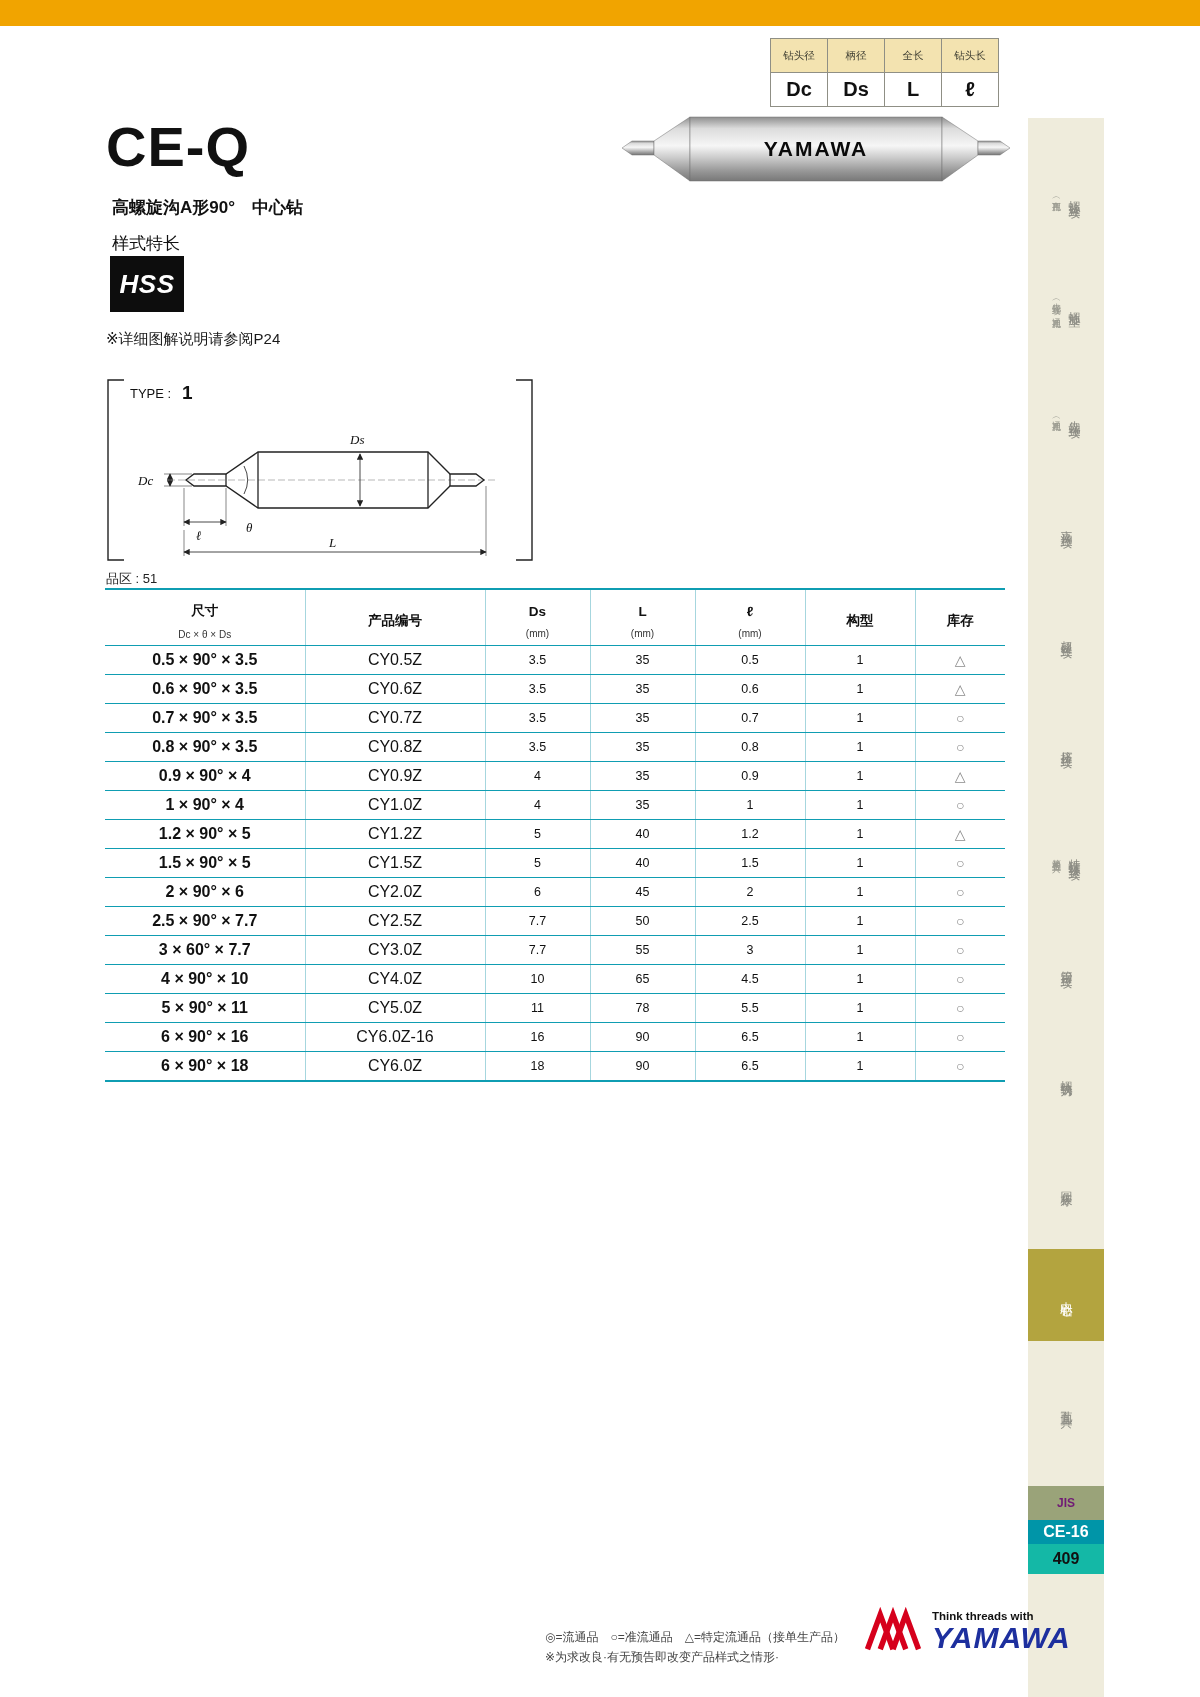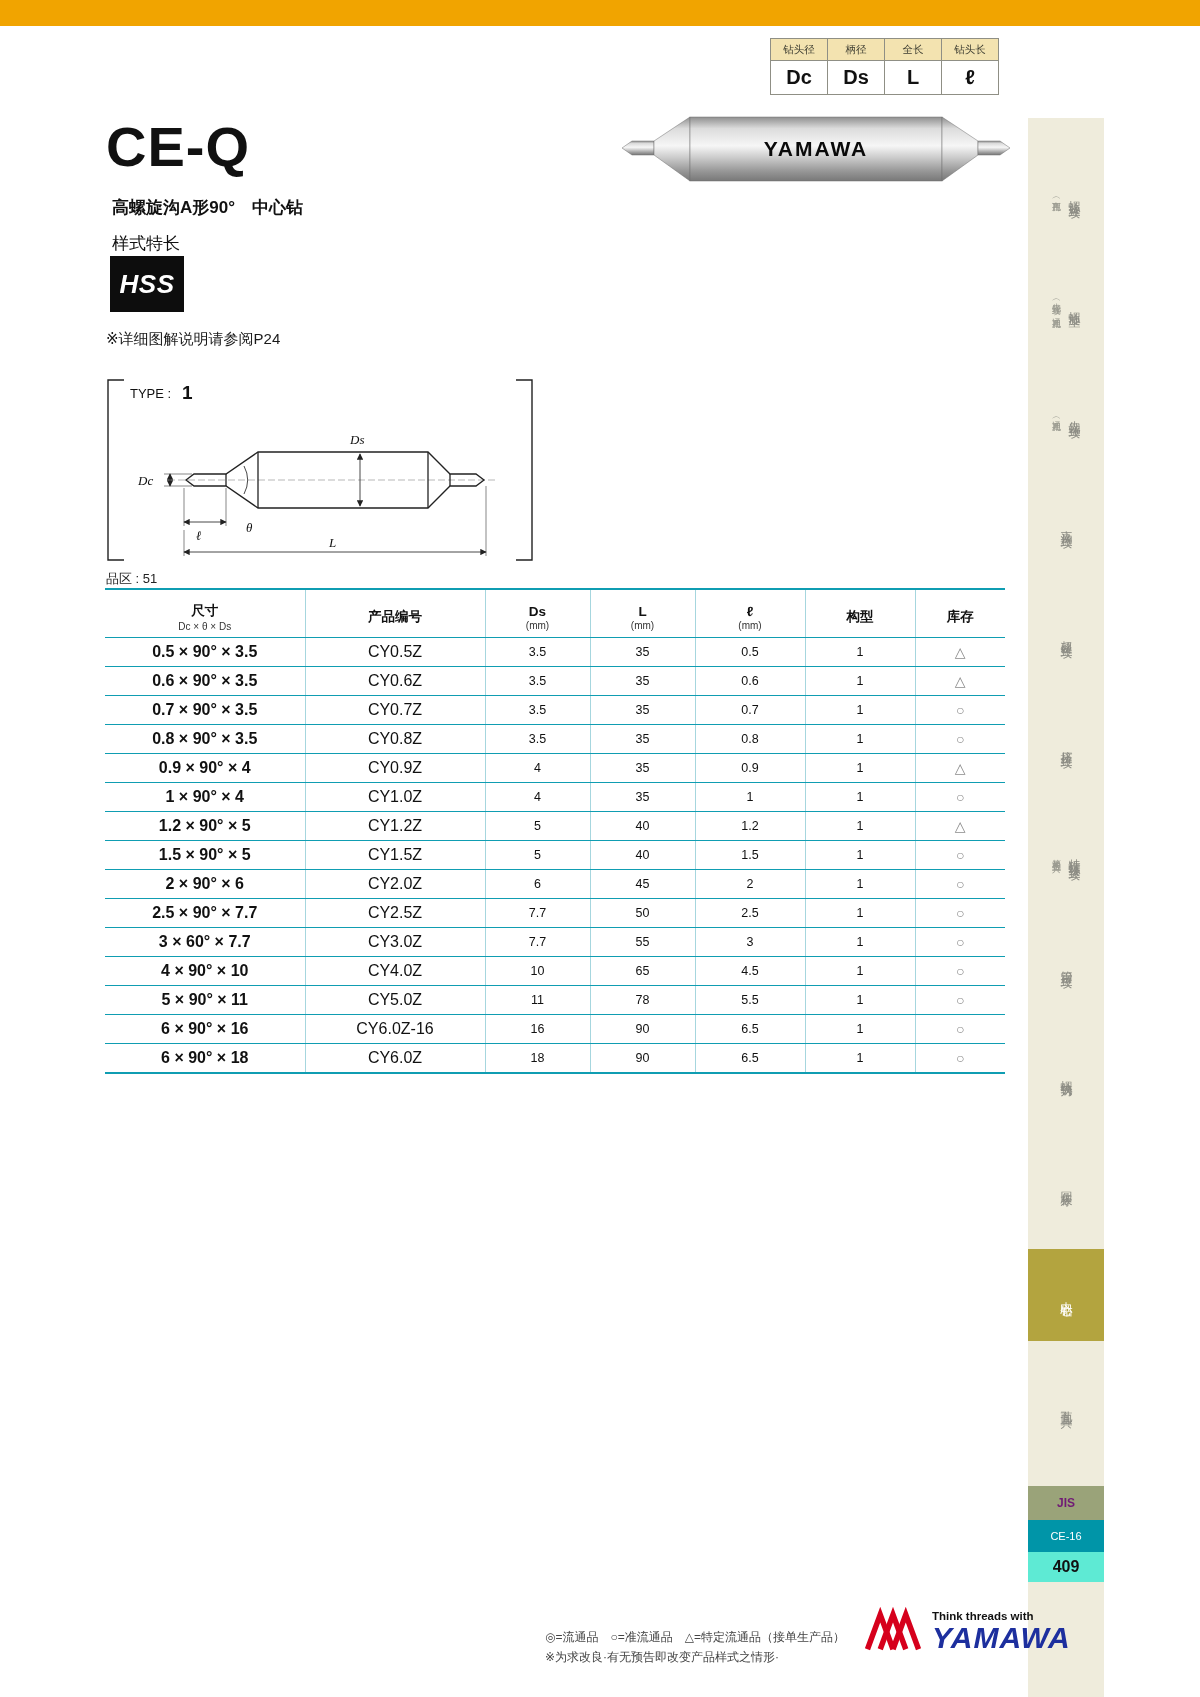--- a/index.html
+++ b/index.html
@@ -6,21 +6,21 @@
   html,body { background:#ffffff; }
   .page {
     position:relative; width:1200px; height:1697px; background:#fff;
     font-family:"Liberation Sans","DejaVu Sans",sans-serif; color:#111; overflow:hidden;
   }
   
   .topbar { position:absolute; left:0; top:0; width:1200px; height:26px; background:#f1a400; }
 
   
   .dim-legend { position:absolute; left:770px; top:38px; border-collapse:collapse; table-layout:fixed; }
-  .dim-legend th { width:57px; height:22px; background:#f3e3b0; border:1px solid #8f8f85;
+  .dim-legend th { width:57px; height:34px; background:#f3e3b0; border:1px solid #8f8f85;
                    font-size:10.5px; font-weight:normal; color:#3c3c30; text-align:center; }
   .dim-legend td { width:57px; height:34px; background:#fff; border:1px solid #8f8f85;
                    font-size:20px; font-weight:bold; text-align:center; }
 
   
   .photo { position:absolute; left:618px; top:110px; width:396px; height:78px; }
 
   
   .product-title { position:absolute; left:106px; top:114px; font-size:56px; font-weight:bold; letter-spacing:1px; }
   .subtitle { position:absolute; left:112px; top:196px; font-size:17px; font-weight:bold; }
@@ -47,21 +47,21 @@
   .table-wrap { position:absolute; left:105px; top:588px; }
   .data-table { border-collapse:collapse; table-layout:fixed; width:900px; }
   .data-table col.c1{width:200px} .data-table col.c2{width:180px} .data-table col.c3{width:105px}
   .data-table col.c4{width:105px} .data-table col.c5{width:110px} .data-table col.c6{width:110px}
   .data-table col.c7{width:90px}
   .data-table th { border-top:2px solid #0f9db2; border-bottom:1px solid #0f9db2;
                    font-size:13.5px; font-weight:bold; padding:12px 0 5px; vertical-align:middle; }
   .data-table th + th, .data-table td + td { border-left:1px solid #a6d6de; }
   .data-table td { border-bottom:1px solid #0f9db2; text-align:center; padding:5px 0; font-size:12.5px; }
   .data-table tbody tr:last-child td { border-bottom:2px solid #0f9db2; }
-  .h-sub { font-size:10px; font-weight:normal; color:#333; margin-top:1px; }
+  .h-sub { font-size:10px; font-weight:normal; color:#333; margin-top:9px; }
   td.c-size { font-size:16px; font-weight:bold; }
   td.c-code { font-size:16px; }
   td.c-stock { font-size:14px; color:#8b8b8b; }
 
   
   .sidebar { position:absolute; left:1028px; top:118px; width:76px; height:1579px;
              background:#efecdc; display:flex; flex-direction:column; padding-top:22px; }
   .side-slot { height:110px; display:flex; align-items:center; justify-content:center; flex:0 0 auto; }
   .side-tab { display:flex; flex-direction:row-reverse; align-items:center; justify-content:center; gap:3px; }
   .tab-main { writing-mode:vertical-rl; text-orientation:upright; font-size:12px; color:#8b8b83; letter-spacing:2px; }
@@ -69,23 +69,23 @@
   .tab-sub:empty { display:none; }
   .side-slot.active { padding:9px 0; }
   .side-slot.active .side-tab { background:#b3a43f; width:100%; height:100%;
                                 display:flex; align-items:center; justify-content:center; }
   .side-slot.active .tab-main { color:#fff; }
 
   
   .jis-block { position:absolute; left:1028px; top:1486px; width:76px; background:#fff; }
   .jis-label { height:34px; background:#9aa379; color:#701a75; font-size:12px; font-weight:bold;
                display:flex; align-items:center; justify-content:center; }
-  .jis-code  { height:32px; background:#0095a8; color:#fff; font-size:11px; font-weight:normal;
+  .jis-code  { height:24px; background:#0095a8; color:#fff; font-size:16px; font-weight:bold;
                display:flex; align-items:center; justify-content:center; }
-  .jis-page  { height:30px; background:#5eead4; color:#111; font-size:16px; font-weight:bold;
+  .jis-page  { height:30px; background:#14b8a6; color:#111; font-size:16px; font-weight:bold;
                display:flex; align-items:center; justify-content:center; }
 
   
   .footer-legend { position:absolute; left:545px; top:1627px; font-size:12px; color:#444; line-height:1.7; }
   .brand-footer { position:absolute; left:862px; top:1606px; display:flex; align-items:flex-start; gap:8px; }
   .brand-text { display:flex; flex-direction:column; }
   .brand-tagline { font-size:11.5px; font-weight:bold; color:#111; margin-top:4px; }
   .brand-name { font-size:30px; font-weight:bold; font-style:italic; color:#1d2f9e; letter-spacing:1px; line-height:1.05; }
 </style>
 </head>

